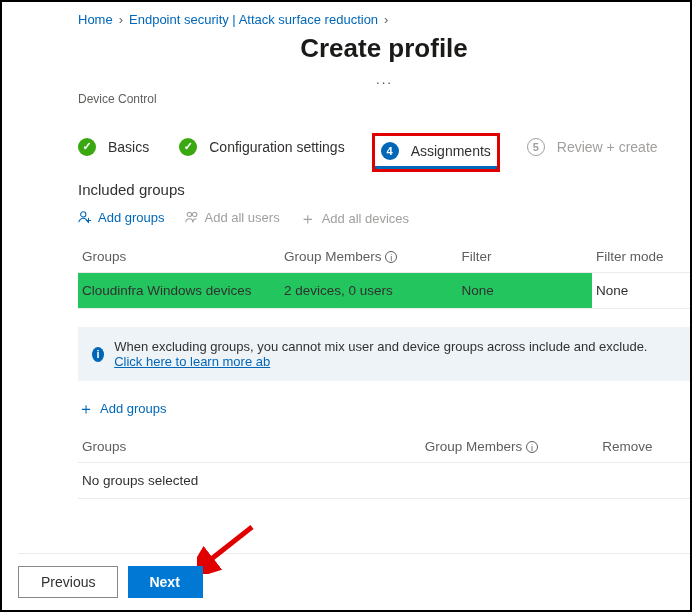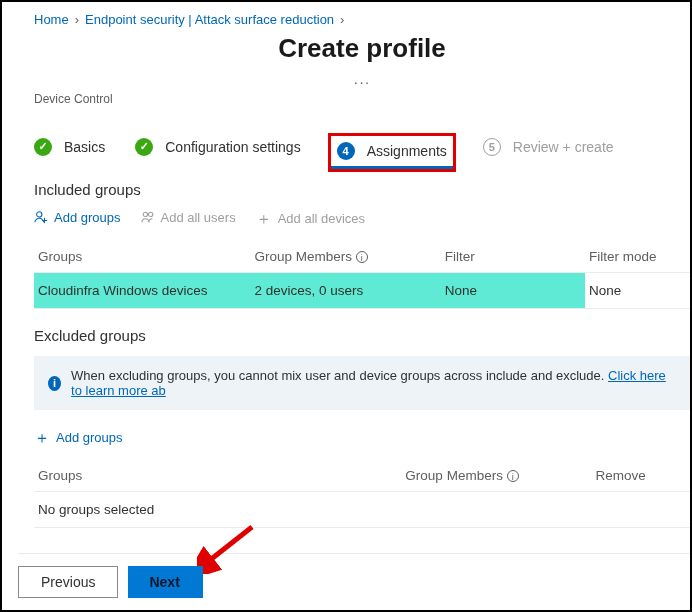--- a/index.html
+++ b/index.html
@@ -7,21 +7,21 @@
     font-family: "Segoe UI", Arial, sans-serif;
     font-size: 14px;
     color: #323130;
     width: 692px;
     height: 612px;
     background: #fff;
     border: 2px solid #000;
     overflow: hidden;
     position: relative;
   }
-  .inner { padding: 10px 0 10px 32px; }
+  .inner { padding: 10px 0 10px 32px; margin-left: 44px; }
   .breadcrumb {
     display: flex;
     align-items: center;
     gap: 6px;
     font-size: 13px;
     margin-bottom: 6px;
   }
   .breadcrumb a { color: #0067b8; text-decoration: none; }
   .breadcrumb .sep { color: #605e5c; }
   .title-row { display: flex; align-items: center; gap: 10px; flex-direction: column; }
@@ -69,21 +69,21 @@
   }
   table.groups th {
     text-align: left; font-weight: 400; color: #605e5c;
     padding: 8px 10px 8px 4px;
     border-bottom: 1px solid #edebe9;
   }
   table.groups td {
     padding: 10px 10px 10px 4px;
     border-bottom: 1px solid #edebe9;
   }
-  .hl-row td { background: #5eead4; }
+  .hl-row td { background: #22c55e; }
   .info-icon {
     display: inline-block; width: 12px; height: 12px;
     border: 1px solid #605e5c; border-radius: 50%;
     font-size: 9px; line-height: 12px; text-align: center;
     color: #605e5c;
   }
 
   .section2 { margin-top: 18px; }
   .note-box {
     background: #eef3f8;
@@ -110,21 +110,21 @@
   }
   .btn {
     padding: 7px 22px;
     font-size: 14px;
     border: 1px solid #8a8886;
     background: #fff; color: #323130;
     cursor: pointer;
   }
   .btn.primary {
     background: #0078d4; border-color: #0078d4;
-    color: #0f172a; font-weight: 600; padding-left: 20px;
+    color: #ffffff; font-weight: 600; padding-left: 20px;
   }
   .top-rule {
     position: absolute;
     bottom: 56px; left: 16px; right: 0;
     border-top: 1px solid #edebe9;
   }
   .arrow {
     position: absolute;
     left: 195px;
     bottom: 36px;
@@ -215,21 +215,20 @@
       <tr class="hl-row">
         <td>Cloudinfra Windows devices</td>
         <td>2 devices, 0 users</td>
         <td>None</td>
         <td style="background:#fff">None</td>
       </tr>
     </tbody>
   </table>
 
   <div class="section2">
-    <div class="section-head">Excluded groups</div>
 
     <div class="note-box">
       <span class="bullet">i</span>
       <span>
         <span>When excluding groups, you cannot mix user and device groups across include and exclude. </span>
         <a href="#">Click here to learn more ab</a>
       </span>
     </div>
 
     <div class="tool-btn primary" style="margin-bottom:14px">

